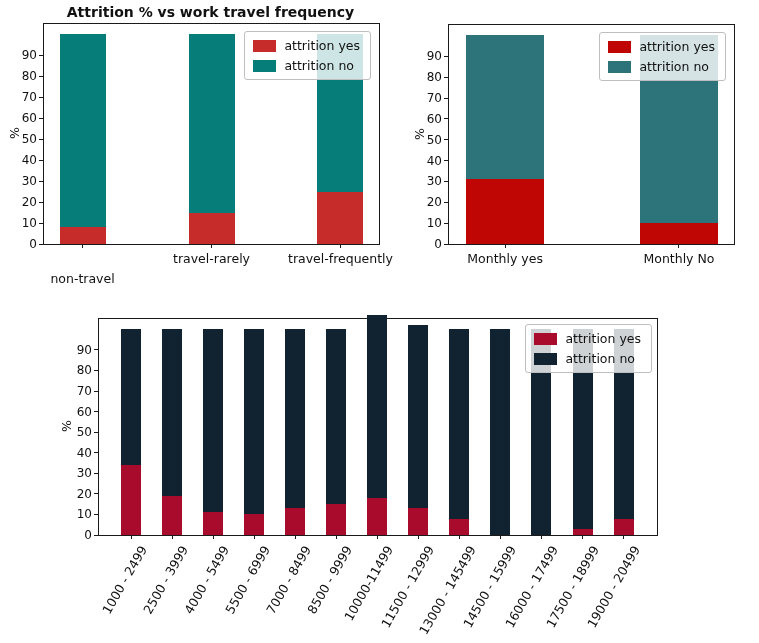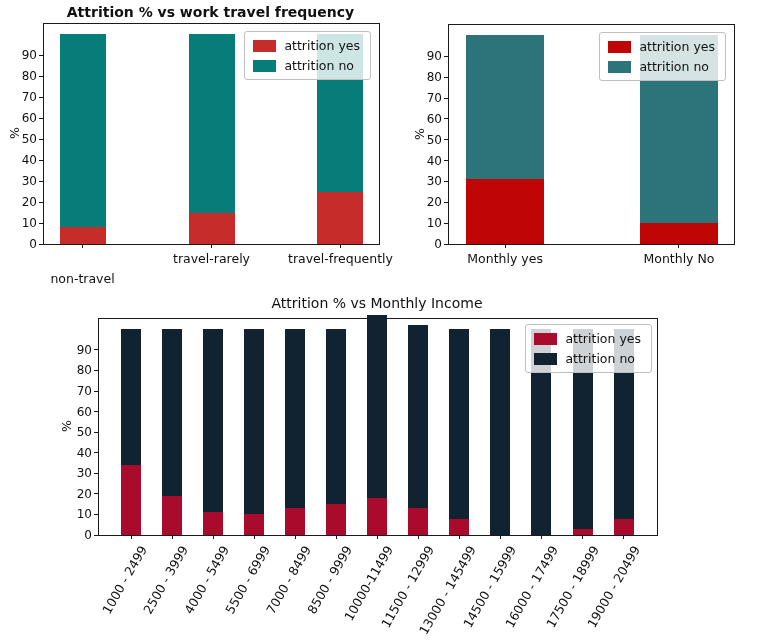--- a/index.html
+++ b/index.html
@@ -171,21 +171,20 @@
           </div>
           <div class="legend-row">
             <div class="legend-swatch" style="background: rgb(45, 116, 122);"></div>
             <div class="legend-label">attrition no</div>
           </div>
         </div>
       </div>
   </section>
 
   <section class="chart">
-    <div class="chart-title" id="title-2" style="left: 98px; width: 558px; top: 294px;">Attrition % vs Monthly Income</div>
     <div class="ylabel" id="ylabel-2" style="left: 66px; top: 426px;">%</div>
     <div class="axes" id="axes-2" style="left: 98px; top: 318px; width: 558px; height: 216px;">
         <div class="ytick-mark" style="top: 215.5px;"></div>
         <div class="ytick-label" style="top: 209px;">0</div>
         <div class="ytick-mark" style="top: 194.929px;"></div>
         <div class="ytick-label" style="top: 188.429px;">10</div>
         <div class="ytick-mark" style="top: 174.357px;"></div>
         <div class="ytick-label" style="top: 167.857px;">20</div>
         <div class="ytick-mark" style="top: 153.786px;"></div>
         <div class="ytick-label" style="top: 147.286px;">30</div>

